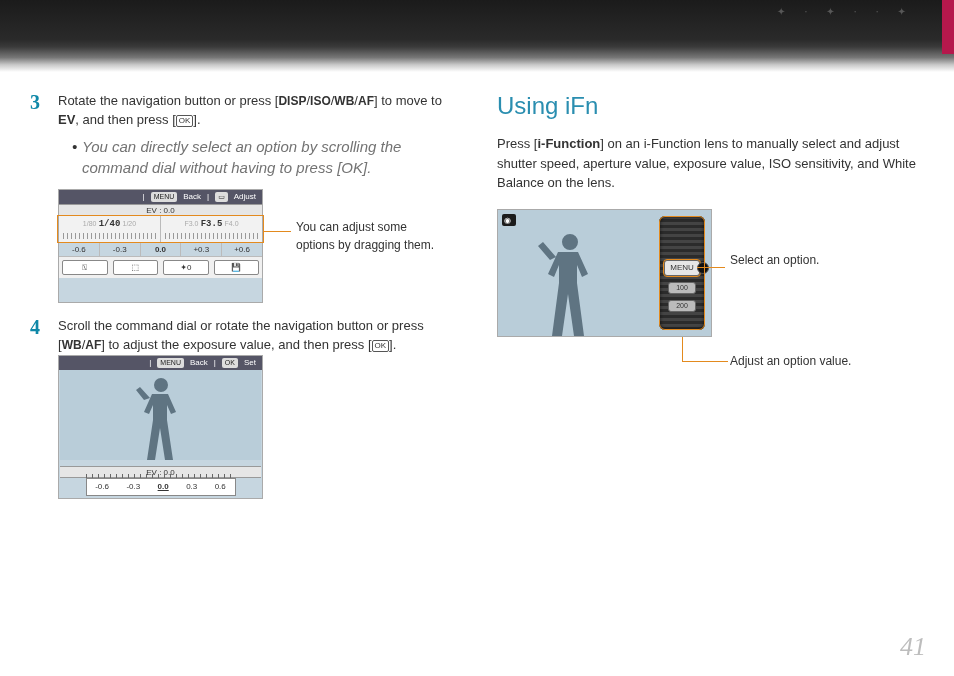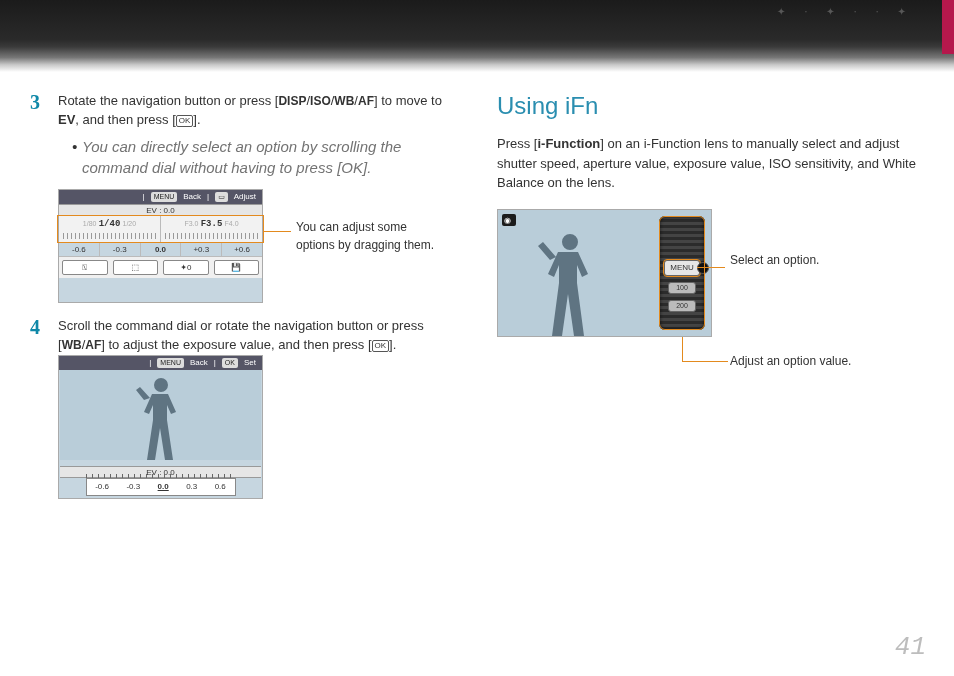--- a/index.html
+++ b/index.html
@@ -68,21 +68,21 @@
   .ifn-shot .black-bar { position: absolute; left: 4px; top: 4px; width: 14px; height: 12px; background: #1b1b1b; border-radius: 2px; }
   .ifn-shot .cam-ic { position: absolute; left: 6px; top: 6px; font-size: 8px; color: #fff; }
   .ifn-figure { position: absolute; left: 24px; bottom: 0; width: 95px; height: 110px; }
   .ifn-figure svg { width: 100%; height: 100%; }
   .ring-col { position: absolute; right: 6px; top: 6px; bottom: 6px; width: 46px; background: linear-gradient(90deg, #555, #333 40%, #555); border-radius: 6px; box-shadow: inset 0 0 4px #000; }
   .ring-col.vert { background: repeating-linear-gradient(0deg, #2b2b2b 0 3px, #444 3px 6px); }
   .ring-btn { position: absolute; right: 11px; width: 36px; height: 16px; background: #e6e6e6; border: 1px solid #666; border-radius: 3px; font-size: 8px; text-align: center; line-height: 14px; }
   .ring-btn.hl { outline: 1.5px solid #e38a1e; }
   .ring-dot { position: absolute; right: 2px; width: 12px; height: 12px; background: #111; border-radius: 50%; border: 1px solid #555; }
 
-  .page-num { position: absolute; right: 28px; bottom: 14px; font-size: 26px; color: #bdbdbd; font-style: italic; font-family: Liberation Mono, monospace; text-align: center; }
+  .page-num { position: absolute; right: 28px; bottom: 14px; font-size: 26px; color: #bdbdbd; font-style: italic; font-family: Liberation Serif, serif; text-align: center; }
 
   .rel { position: relative; }
 </style>
 </head>
 <body>
 
 <div class="header">
   <div class="sparkle">✦ · ✦ · · ✦</div>
   <div class="accent-bar"></div>
 </div>

